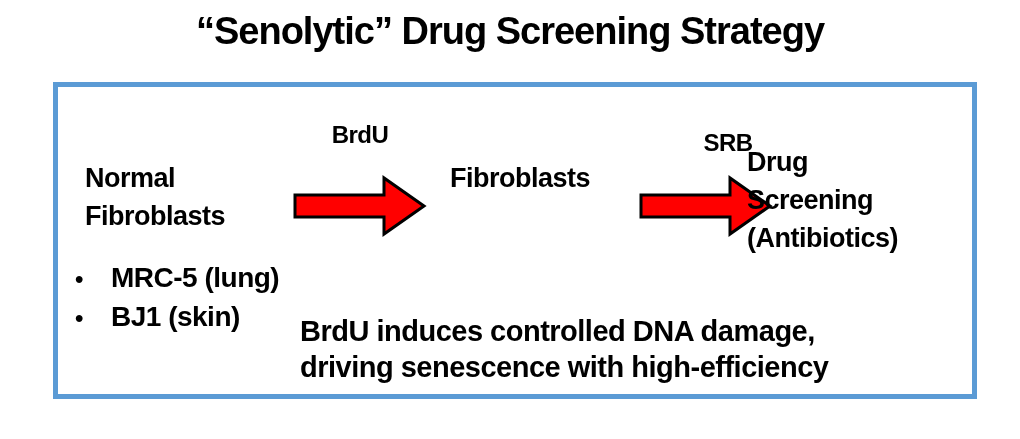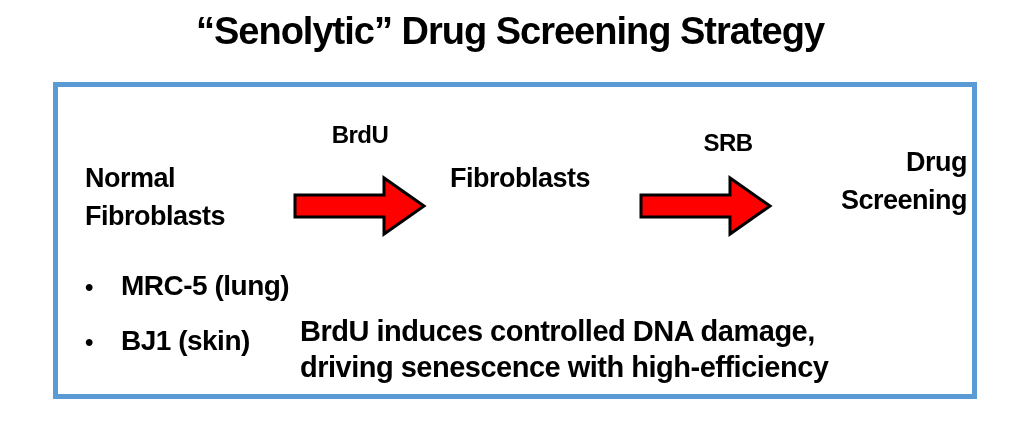--- a/index.html
+++ b/index.html
@@ -43,40 +43,40 @@
     font-weight: bold;
     letter-spacing: -0.5px;
   }
   .node {
     font-size: 27px;
     line-height: 38px;
     white-space: nowrap;
   }
   .node-normal    { left: 27px;  top: 72px; }
   .node-senescent { left: 392px; top: 72px; }
-  .node-drug      { left: 689px; top: 56px; width: 220px; text-align: right; }
+  .node-drug      { left: 689px; top: 56px; width: 220px; text-align: left; }
   .stage-label {
     font-size: 24px;
     text-align: center;
     white-space: nowrap;
   }
   .label-brdu { left: 234px; top: 34px; width: 136px; }
   .label-srb  { left: 604px; top: 42px; width: 132px; }
   .arrow {
     position: absolute;
     width: 136px;
     height: 64px;
   }
   .arrow-1 { left: 234px; top: 87px; }
   .arrow-2 { left: 580px; top: 87px; }
   .bullet-list {
-    left: 27px;
+    left: 17px;
     top: 172px;
     font-size: 28px;
-    line-height: 54px;
+    line-height: 38px;
   }
   .bullet-item { white-space: nowrap; }
   .bullet-marker {
     display: inline-block;
     width: 36px;
     font-size: 24px;
   }
   .note {
     left: 242px;
     top: 226px;
@@ -111,20 +111,21 @@
 
     <div class="stage-label label-srb">SRB</div>
 
     <svg class="arrow arrow-2" viewBox="0 0 136 64">
       <polygon points="3,21 92,21 92,4 132,32 92,60 92,43 3,43" stroke-width="3" stroke-linejoin="miter" style="fill: rgb(255, 0, 0); stroke: rgb(0, 0, 0);"></polygon>
     </svg>
 
     <div class="node node-drug">
       <div>Drug</div>
       <div>Screening</div>
+      <div>(Antibiotics)</div>
     </div>
 
     <div class="bullet-list">
       <div class="bullet-item">
         <span class="bullet-marker">•</span><span>MRC-5 (lung)</span>
       </div>
       <div class="bullet-item">
         <span class="bullet-marker">•</span><span>BJ1 (skin)</span>
       </div>
     </div>

